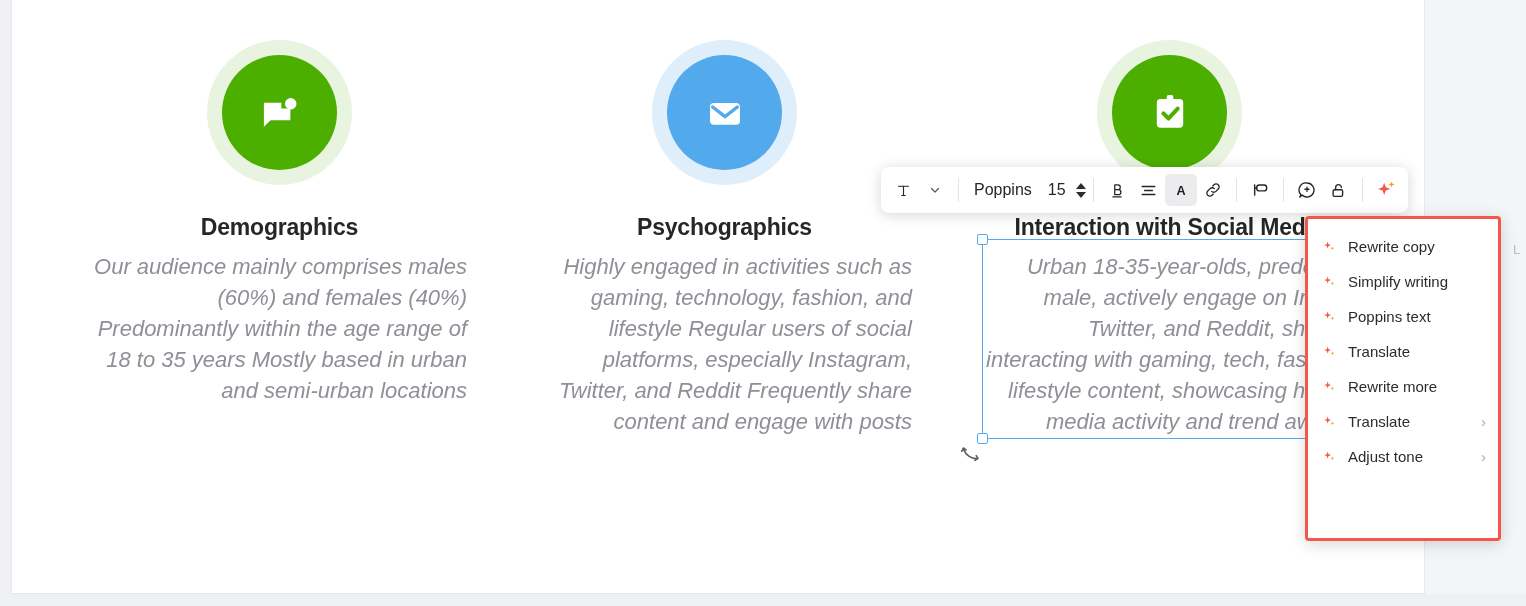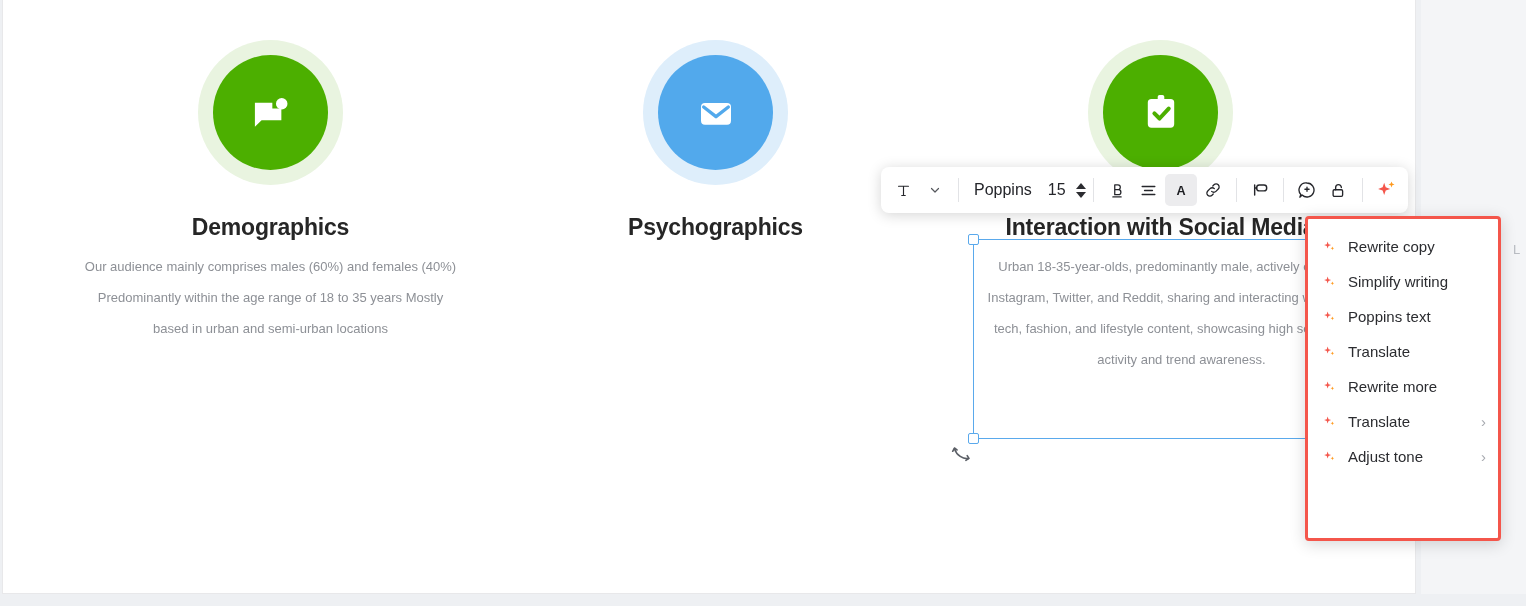--- a/index.html
+++ b/index.html
@@ -9,21 +9,21 @@
     background: #eef0f3;
     font-family: "Liberation Sans", sans-serif;
     overflow: hidden;
   }
 
   #root { position: relative; width: 1526px; height: 606px; }
 
   
   #canvas {
     position: absolute;
-    left: 2px; top: 0; width: 1414px; height: 594px;
+    left: 11px; top: 0; width: 1414px; height: 594px;
     background: #ffffff;
     border: 1px solid #e8e8ea;
     border-top: none;
   }
   .right-gutter {
     position: absolute; left: 1421px; top: 0;
     width: 105px; height: 594px; background: #f4f5f7;
   }
 
   
@@ -46,25 +46,26 @@
     margin-top: 29px;
     font-size: 23px;
     font-weight: 700;
     color: #262626;
     letter-spacing: -0.2px;
     white-space: nowrap;
   }
 
   .col-body {
     margin-top: 10px;
-    font-size: 13px;
+    font-size: 22px;
     line-height: 31px;
     color: #8d9096;
-    text-align: center;
+    text-align: right;
     padding: 0 40px;
+    font-style: italic;
   }
   .col-3 .col-body { padding: 0 0 0 42px; }
 
   
   .selection {
     position: absolute;
     left: 970px; top: 239px; width: 450px; height: 200px;
     border: 1.5px solid #5aa9ec;
     pointer-events: none;
   }
@@ -166,20 +167,23 @@
         <div class="badge" style="background:#deeefb">
           <div class="inner" style="background:#52a9ec">
             <svg width="40" height="40" viewBox="0 0 24 24" fill="#ffffff">
               <rect x="3" y="6" width="18" height="13" rx="2.4"></rect>
               <path d="M4.6 8.4 L12 14.2 L19.4 8.4" stroke="#52a9ec" stroke-width="2" fill="none" stroke-linecap="round" stroke-linejoin="round"></path>
             </svg>
           </div>
         </div>
       </div>
       <div class="col-title">Psychographics</div>
+      <div class="col-body">Highly engaged in activities such as gaming, technology, fashion, and lifestyle
+Regular users of social platforms, especially Instagram, Twitter, and Reddit
+Frequently share content and engage with posts</div>
     </div>
 
     <div class="col col-3">
       <div class="badge-wrap">
         <div class="badge" style="background:#e9f4e0">
           <div class="inner" style="background:#4caf00">
             <svg width="44" height="44" viewBox="0 0 24 24" fill="#ffffff">
               <rect x="4.8" y="4.4" width="14.4" height="15.6" rx="2"></rect>
               <rect x="10.2" y="2.2" width="3.6" height="3.6" rx="1" fill="#ffffff"></rect>
               <path d="M8.4 12.2 L11.2 15.0 L16.2 9.6" stroke="#4caf00" stroke-width="2.2" fill="none" stroke-linecap="round" stroke-linejoin="round"></path>

